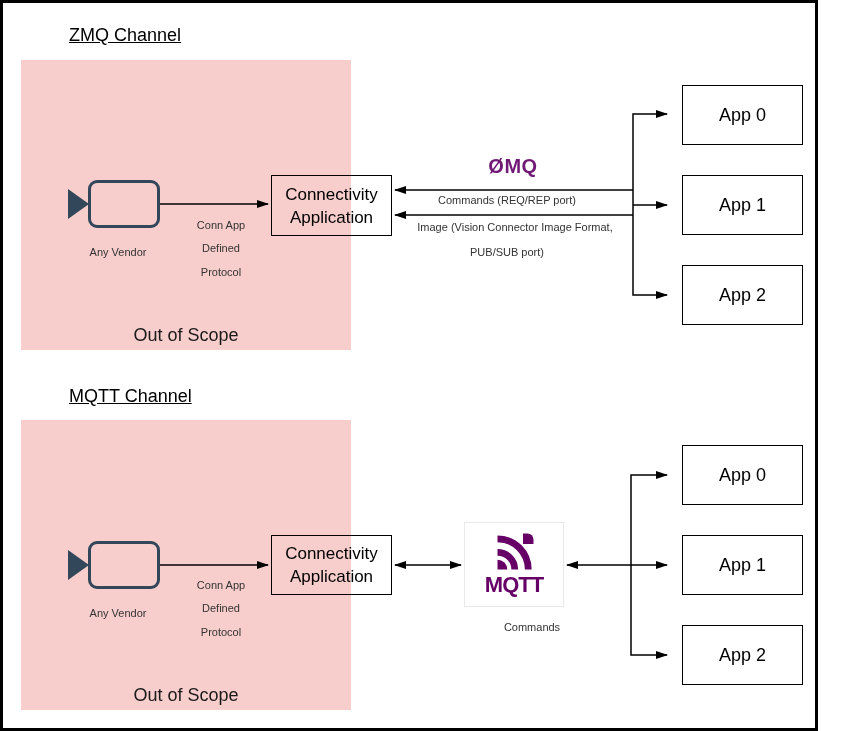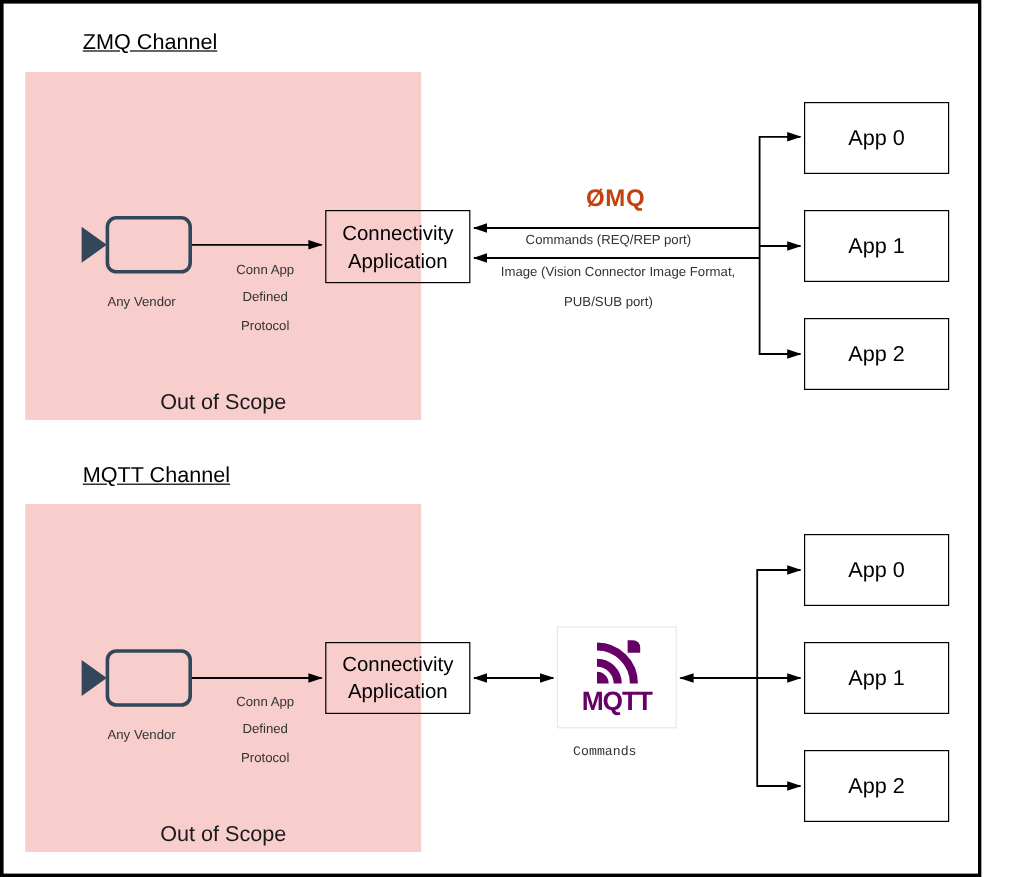--- a/index.html
+++ b/index.html
@@ -29,25 +29,25 @@
     width:0;height:0;
     border-top:15px solid transparent;border-bottom:15px solid transparent;
     border-left:21px solid #33475B;z-index:3;
   }
   .lbl-sm{font-size:11px;line-height:14px;color:#333;text-align:center;z-index:4;}
   .node{
     box-sizing:border-box;border:1.5px solid #000;background:transparent;
     display:flex;align-items:center;justify-content:center;text-align:center;
     z-index:4;
   }
-  .app-node{width:121px;height:60px;font-size:18px;line-height:22px;}
+  .app-node{width:121px;height:60px;font-size:18px;line-height:22px;margin-left:12px;}
   .conn-node{width:121px;height:60px;font-size:17px;line-height:23px;flex-direction:column;}
   .bus-label{
     width:120px;text-align:center;font-size:20px;font-weight:bold;
-    letter-spacing:0.5px;color:#c2410c;z-index:5;white-space:nowrap;
+    letter-spacing:0.5px;color:#701a75;z-index:5;white-space:nowrap;
   }
   .mqtt-box{
     box-sizing:border-box;width:100px;height:85px;background:#fff;
     border:1px solid #E8E8E8;display:flex;flex-direction:column;
     align-items:center;justify-content:flex-start;padding-top:9px;z-index:4;
   }
   .mqtt-wordmark{
     font-size:22px;font-weight:bold;letter-spacing:-1px;color:#660066;
     line-height:22px;margin-top:0px;
   }
@@ -133,18 +133,18 @@
         <path d="M6 50 V37 A13 13 0 0 1 19 50 Z"></path>
         <path d="M40 2 H46 A8 8 0 0 1 54 10 V16 H40 Z"></path>
       </g>
       <g stroke="#660066" stroke-width="9" fill="none">
         <path d="M6 27 A23 23 0 0 1 29 50"></path>
         <path d="M6 9 A41 41 0 0 1 47 50"></path>
       </g>
     </svg>
     <div class="mqtt-wordmark">MQTT</div>
   </div>
-  <div class="abs lbl-sm" style="left:420px;top:620px;width:168px;font-family:Liberation Mono, monospace;">Commands</div>
+  <div class="abs lbl-sm" style="left:448px;top:620px;width:168px;">Commands</div>
 
   <div class="abs node app-node" style="left:670px;top:445px;">App 0</div>
   <div class="abs node app-node" style="left:670px;top:535px;">App 1</div>
   <div class="abs node app-node" style="left:670px;top:625px;">App 2</div>
 </div>
 
 </body></html>

